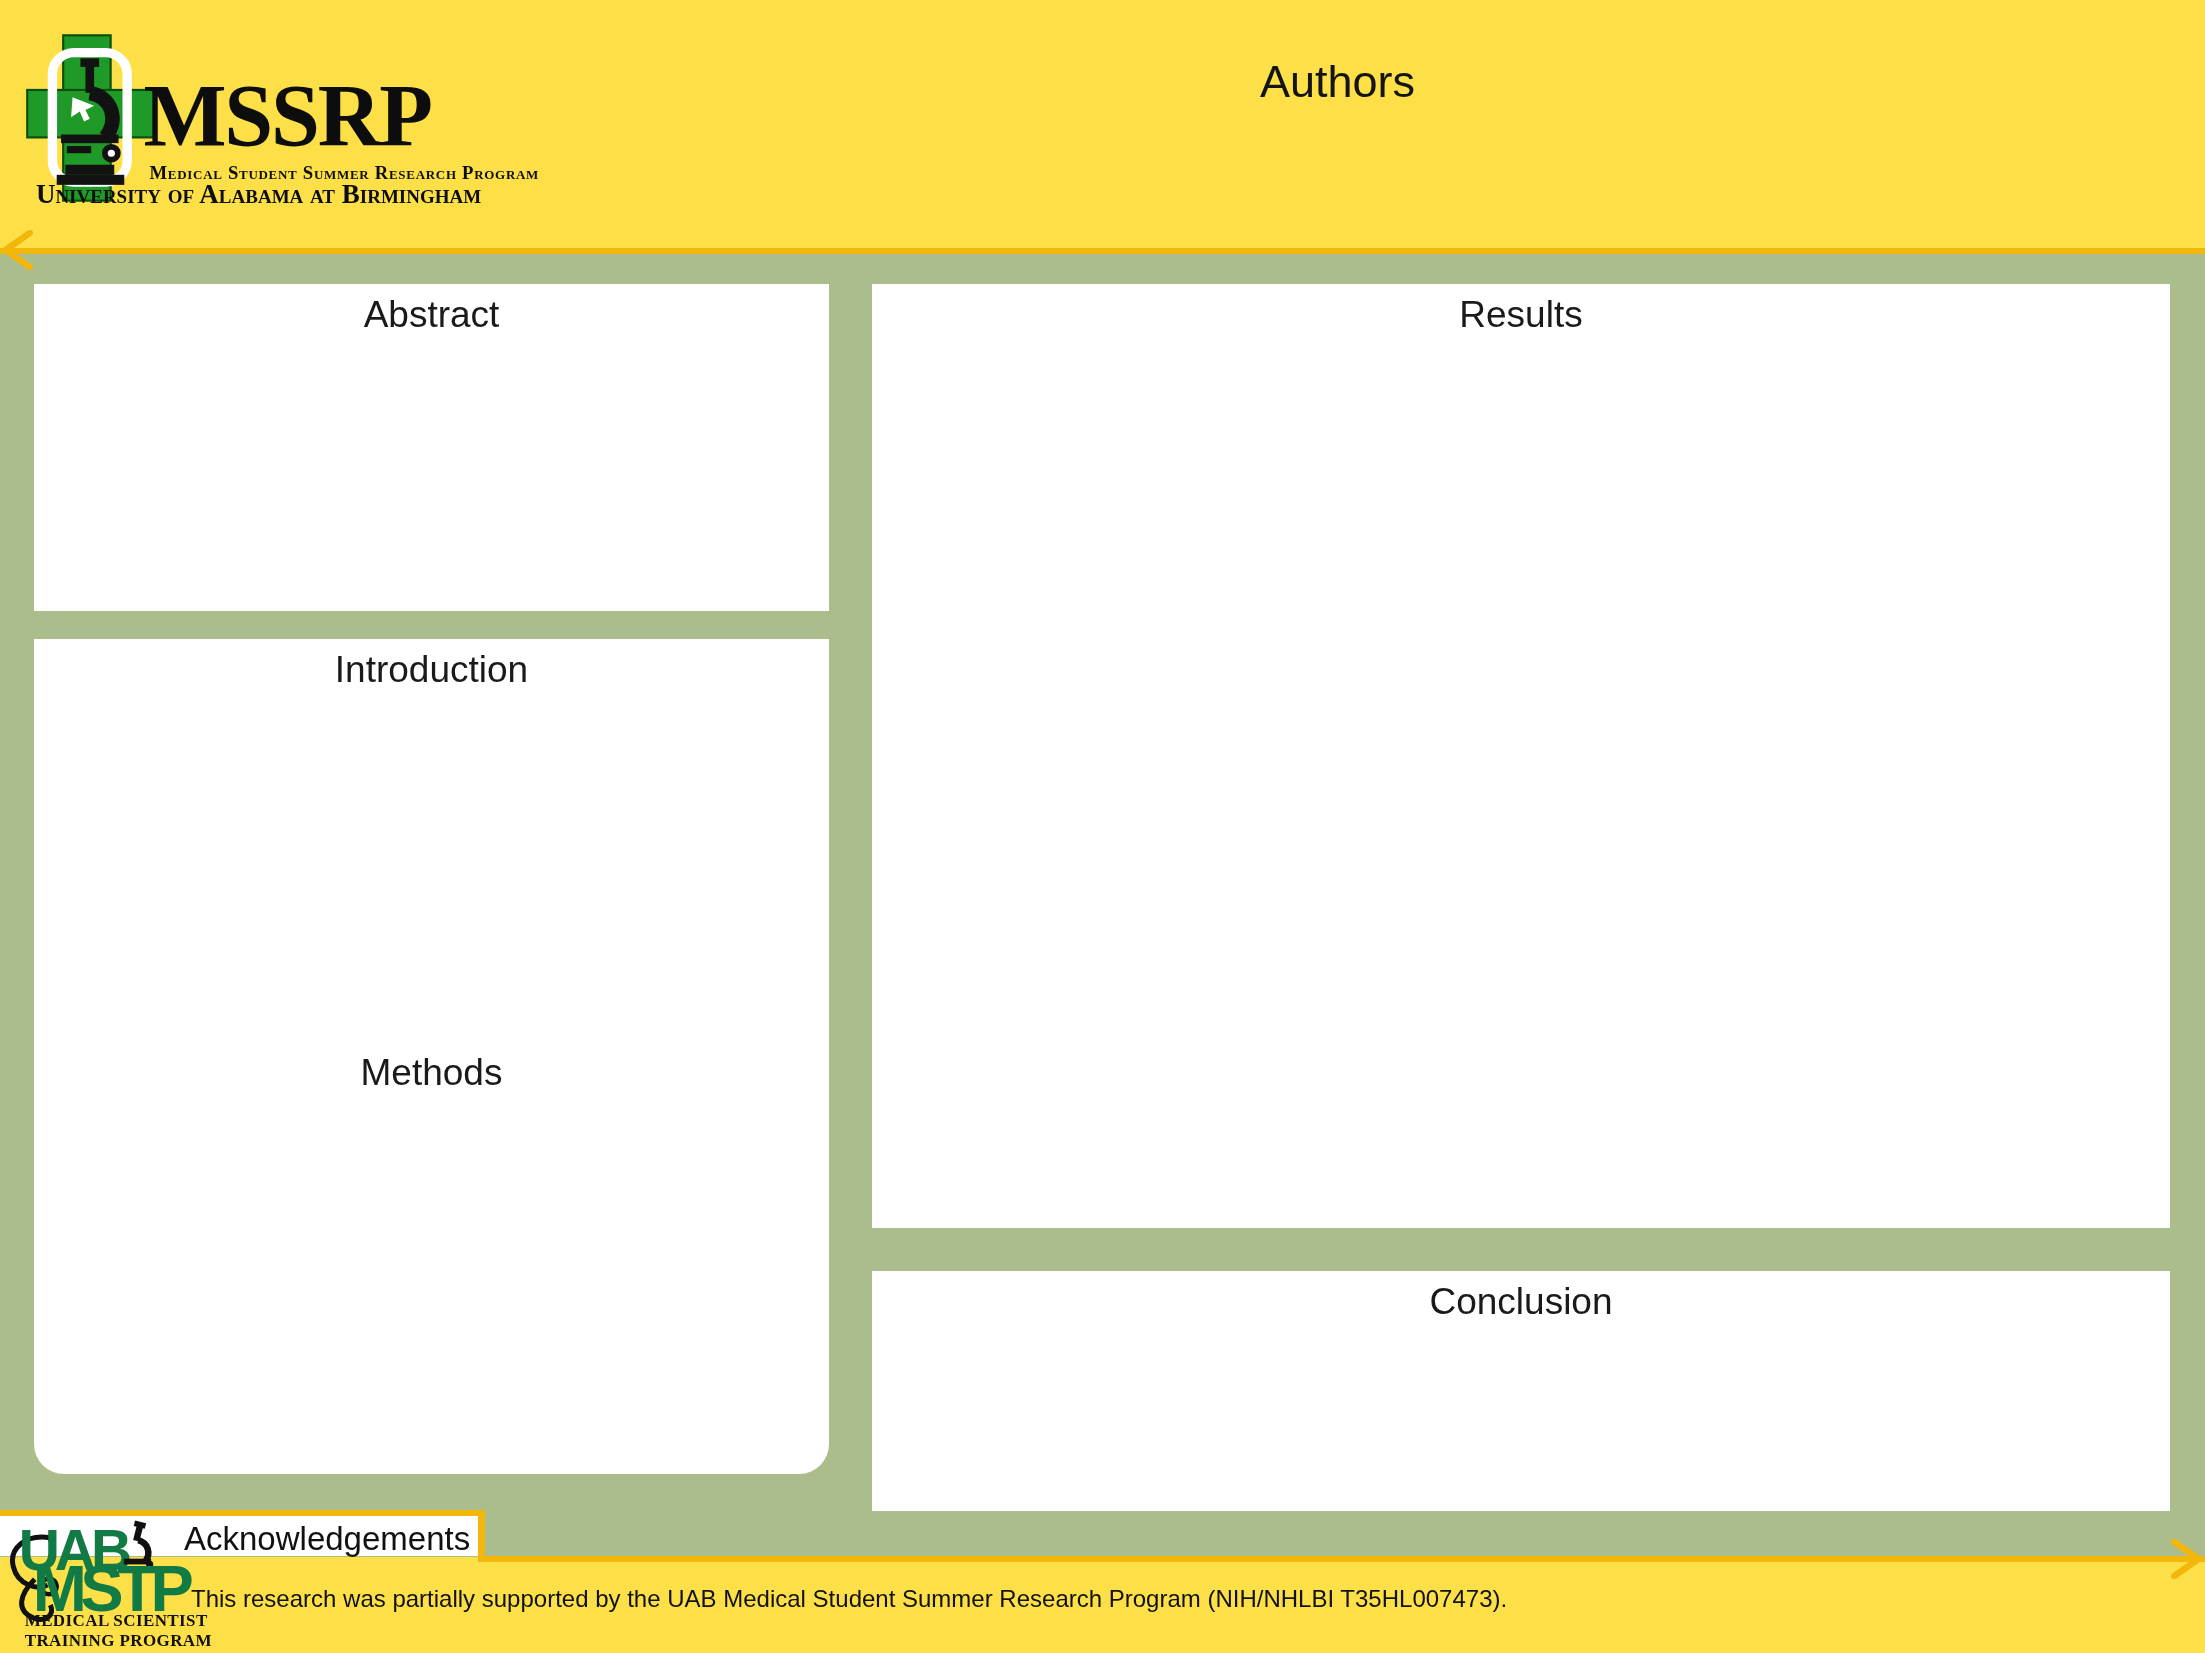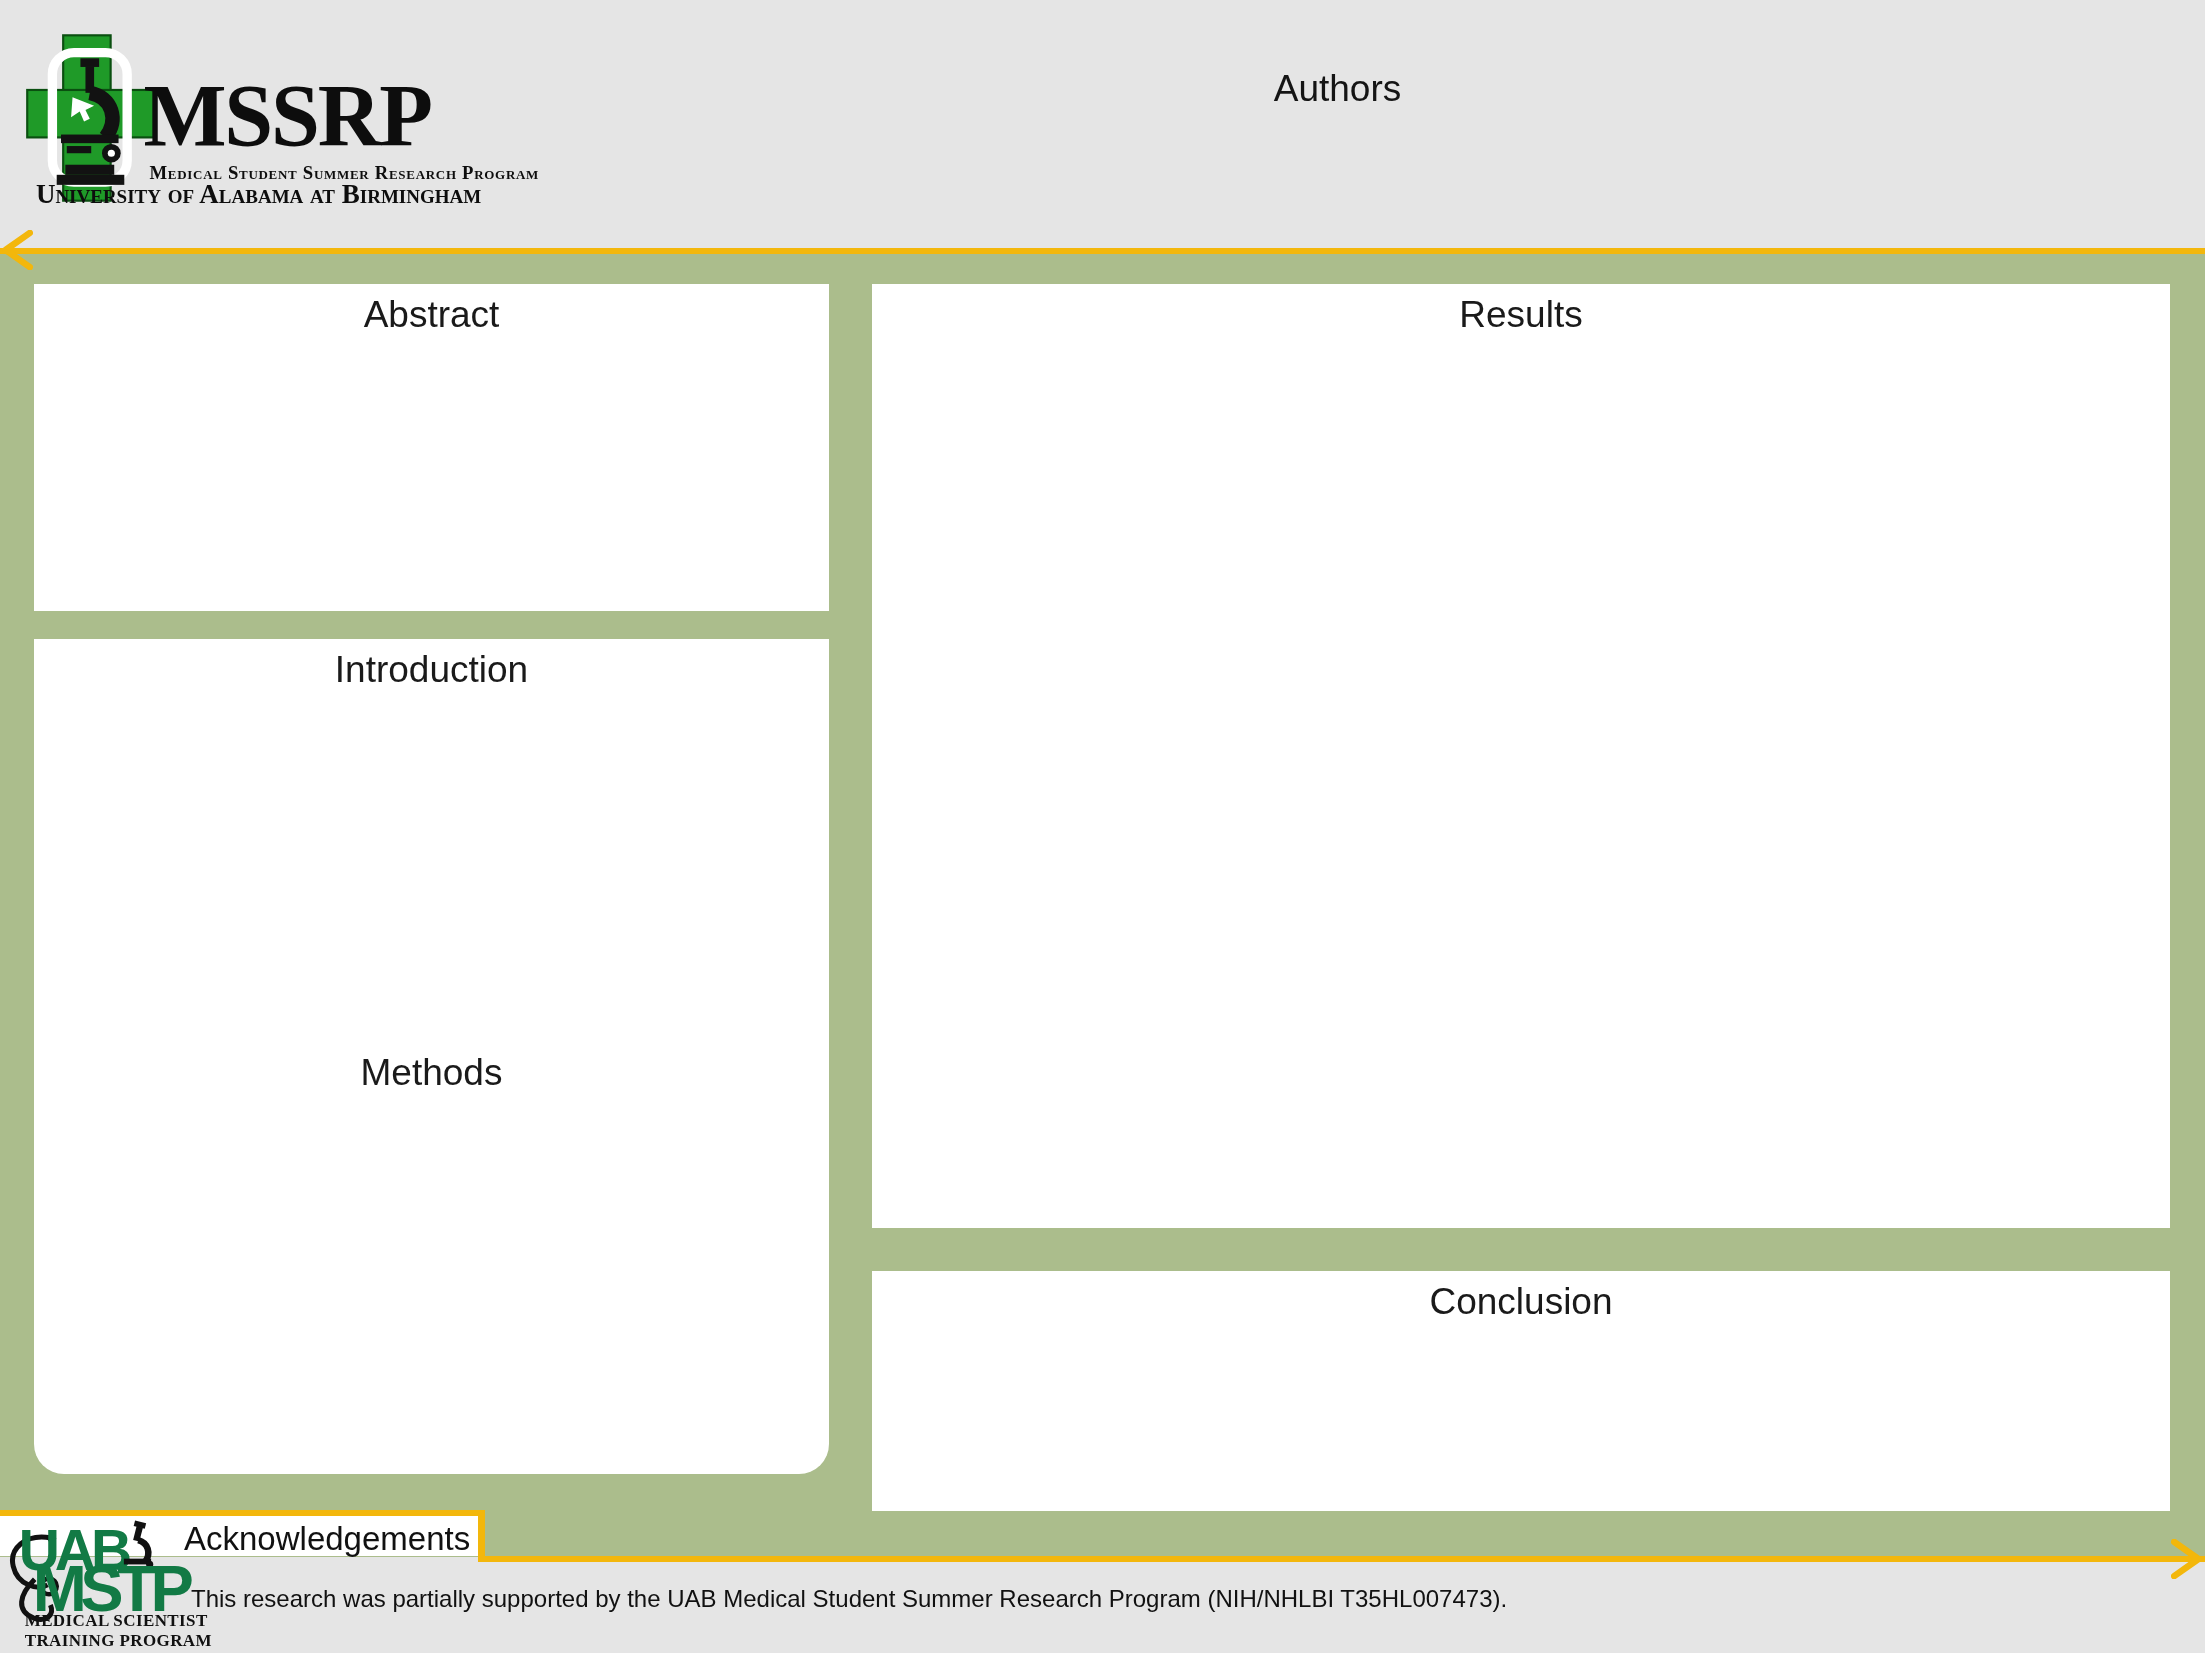--- a/index.html
+++ b/index.html
@@ -1,16 +1,16 @@
 <!DOCTYPE html>
 <html style="font-size:11.5px"><head>
 <meta charset="utf-8">
 <style>
   html,body{margin:0;padding:0;background:#ffffff;}
-  .poster{position:relative;width:2205px;height:1654px;background:#e5e5e5;overflow:hidden;
+  .poster{position:relative;width:2205px;height:1654px;background:#fde047;overflow:hidden;
           font-family:"Liberation Sans",sans-serif;color:#141414;}
 
   
   .green-band{position:absolute;left:0;top:253px;width:2205px;height:1304px;background:#abbd8c;}
   .ack-cutout{position:absolute;left:0;top:1516px;width:478px;height:40px;background:#ffffff;}
   .gold{background:#f3b70c;}
   .gold-top{position:absolute;left:0;top:248px;width:2205px;height:5.7px;}
   .gold-ack-top{position:absolute;left:0;top:1510px;width:484px;height:5.7px;}
   .gold-ack-right{position:absolute;left:478px;top:1510px;width:6.5px;height:52px;}
   .gold-bottom{position:absolute;left:478px;top:1556px;width:1727px;height:5.7px;}
@@ -21,21 +21,21 @@
   .box-abstract{left:34px;top:284px;width:795px;height:327px;}
   .box-introduction{left:34px;top:639px;width:795px;height:460px;}
   .box-methods{left:34px;top:1042px;width:795px;height:432px;border-radius:30px;}
   .box-results{left:872px;top:284px;width:1298px;height:944px;}
   .box-conclusion{left:872px;top:1271px;width:1298px;height:240px;}
   .section-title{padding-top:10px;text-align:center;font-size:37px;line-height:1.15;color:#1a1a1a;}
 
   
   .title-block{position:absolute;left:907px;top:42px;width:861px;text-align:center;}
   .poster-title{font-size:47px;font-weight:600;line-height:1.1;}
-  .poster-authors{font-size:37px;margin-top:26px;line-height:1.15;}
+  .poster-authors{font-size:45px;margin-top:14px;line-height:1.15;}
   .poster-affiliations{font-size:34px;margin-top:5.7px;line-height:1.15;}
 
   
   .mssrp{position:absolute;left:21.5px;top:20px;width:424px;height:188px;}
   .mssrp svg.crest{position:absolute;left:3.6px;top:10.8px;}
   .mssrp-acronym{position:absolute;left:122px;top:52px;font-family:"Liberation Serif",serif;
                  font-weight:700;font-size:88px;line-height:1;letter-spacing:-2.2px;color:#0d0d0d;}
   .mssrp-program{position:absolute;left:128px;top:144px;width:287px;font-family:"Liberation Serif",serif;
                  font-weight:700;font-size:18.7px;line-height:1;letter-spacing:0.7px;
                  font-variant:small-caps;color:#0d0d0d;white-space:nowrap;}

